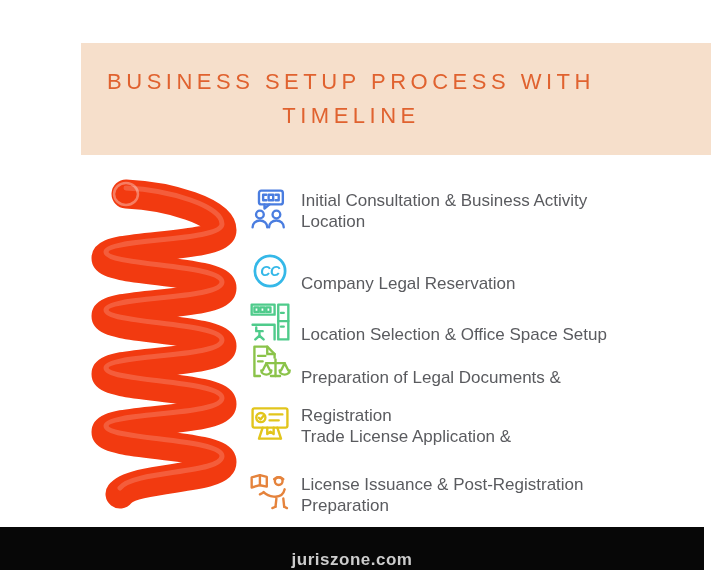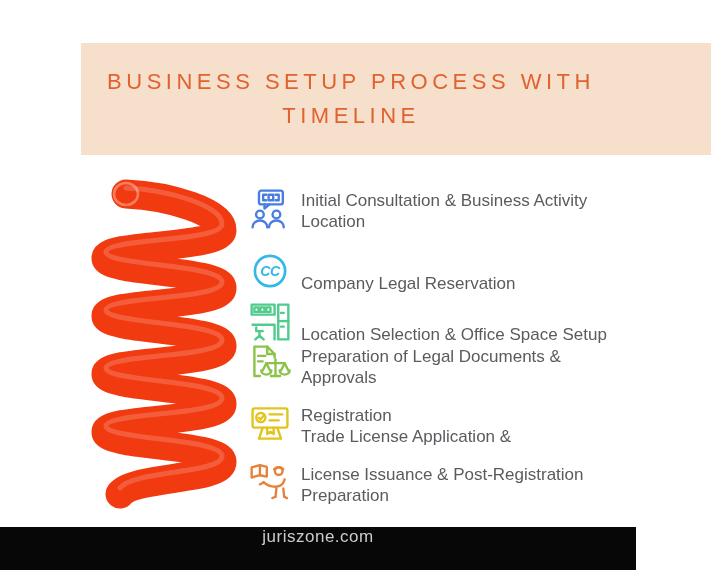--- a/index.html
+++ b/index.html
@@ -24,23 +24,23 @@
     display:flex;align-items:flex-end;
   }
   .step-icon{width:44px;height:46px;flex:0 0 44px;margin-right:9px;display:flex;align-items:center;justify-content:center;font-style:italic;}
   .step-icon svg{display:block;width:44px;height:46px;}
   .step-label{
     color:var(--step_text,#5a5b5f);
     font-size:17px;line-height:21px;font-weight:400;
     width:340px;
   }
   .footer{
-    position:absolute;left:0;top:527px;width:636px;height:43px;
+    position:absolute;left:0;top:527px;width:704px;height:43px;
     background:var(--footer_bg,#070707);
-    display:flex;align-items:flex-start;justify-content:center;
+    display:flex;align-items:flex-end;justify-content:center;font-weight:bold;
   }
   .footer-text{color:var(--footer_text,#cccccc);font-size:17px;letter-spacing:0.5px;}
   .ic{fill:none;stroke:currentColor;stroke-width:2.6;stroke-linecap:round;stroke-linejoin:round;}
 </style>
 </head>
 <body>
 
 <div class="banner">
   <div class="title">BUSINESS SETUP PROCESS WITH TIMELINE</div>
 </div>
@@ -138,42 +138,41 @@
       <path d="M20 22 h20"></path>
       <path d="M20 22 l-4 8 M20 22 l4 8"></path>
       <path d="M14.5 30 a5.5 4.5 0 0 0 11 0"></path>
       <path d="M40 22 l-4 8 M40 22 l4 8"></path>
       <path d="M34.5 30 a5.5 4.5 0 0 0 11 0"></path>
       <path d="M25 36 h10"></path>
     </svg>
   </span>
   <span class="step-label">
     <div>Preparation of Legal Documents &amp;</div>
-    <div>Approvals</div>
   </span>
 </div>
 
 <div class="step-row" style="top:401px">
   <span class="step-icon">
     <svg viewBox="0 0 48 48" class="ic" color="#e2c51c">
       <rect x="5" y="7" width="38" height="21" rx="2"></rect>
       <circle cx="14" cy="17" r="5"></circle>
       <path d="M11.8 17.2 l1.8 1.8 L17 15"></path>
       <path d="M23.5 13.5 h14 M23.5 20 h10"></path>
       <path d="M16 28 l-4 12 M32 28 l4 12 M12 40 h24"></path>
       <path d="M21 28 v7 l3.5 -2.5 l3.5 2.5 v-7"></path>
     </svg>
   </span>
   <span class="step-label">
     <div>Registration</div>
     <div>Trade License Application &amp;</div>
   </span>
 </div>
 
-<div class="step-row" style="top:460px">
+<div class="step-row" style="top:470px">
   <span class="step-icon">
     <svg viewBox="0 0 48 48" class="ic" color="#e5833c">
       <path d="M4 7 L13 4.5 v11 L4 18 z"></path>
       <path d="M13 4.5 l7.5 2 V17 L13 15.5"></path>
       <circle cx="33.5" cy="11" r="4.2"></circle>
       <path d="M28.5 9 q5 -4.5 10 0"></path>
       <path d="M40 20 q-2 9 -12 8 q-7 -1 -11 -5"></path>
       <path d="M17 23.5 l-4 2"></path>
       <path d="M31 30 l-1 9 m8.5 -9 l1 9"></path>
       <path d="M30 39 l-3.5 1.5 M39.5 39 l3 1.5"></path>

